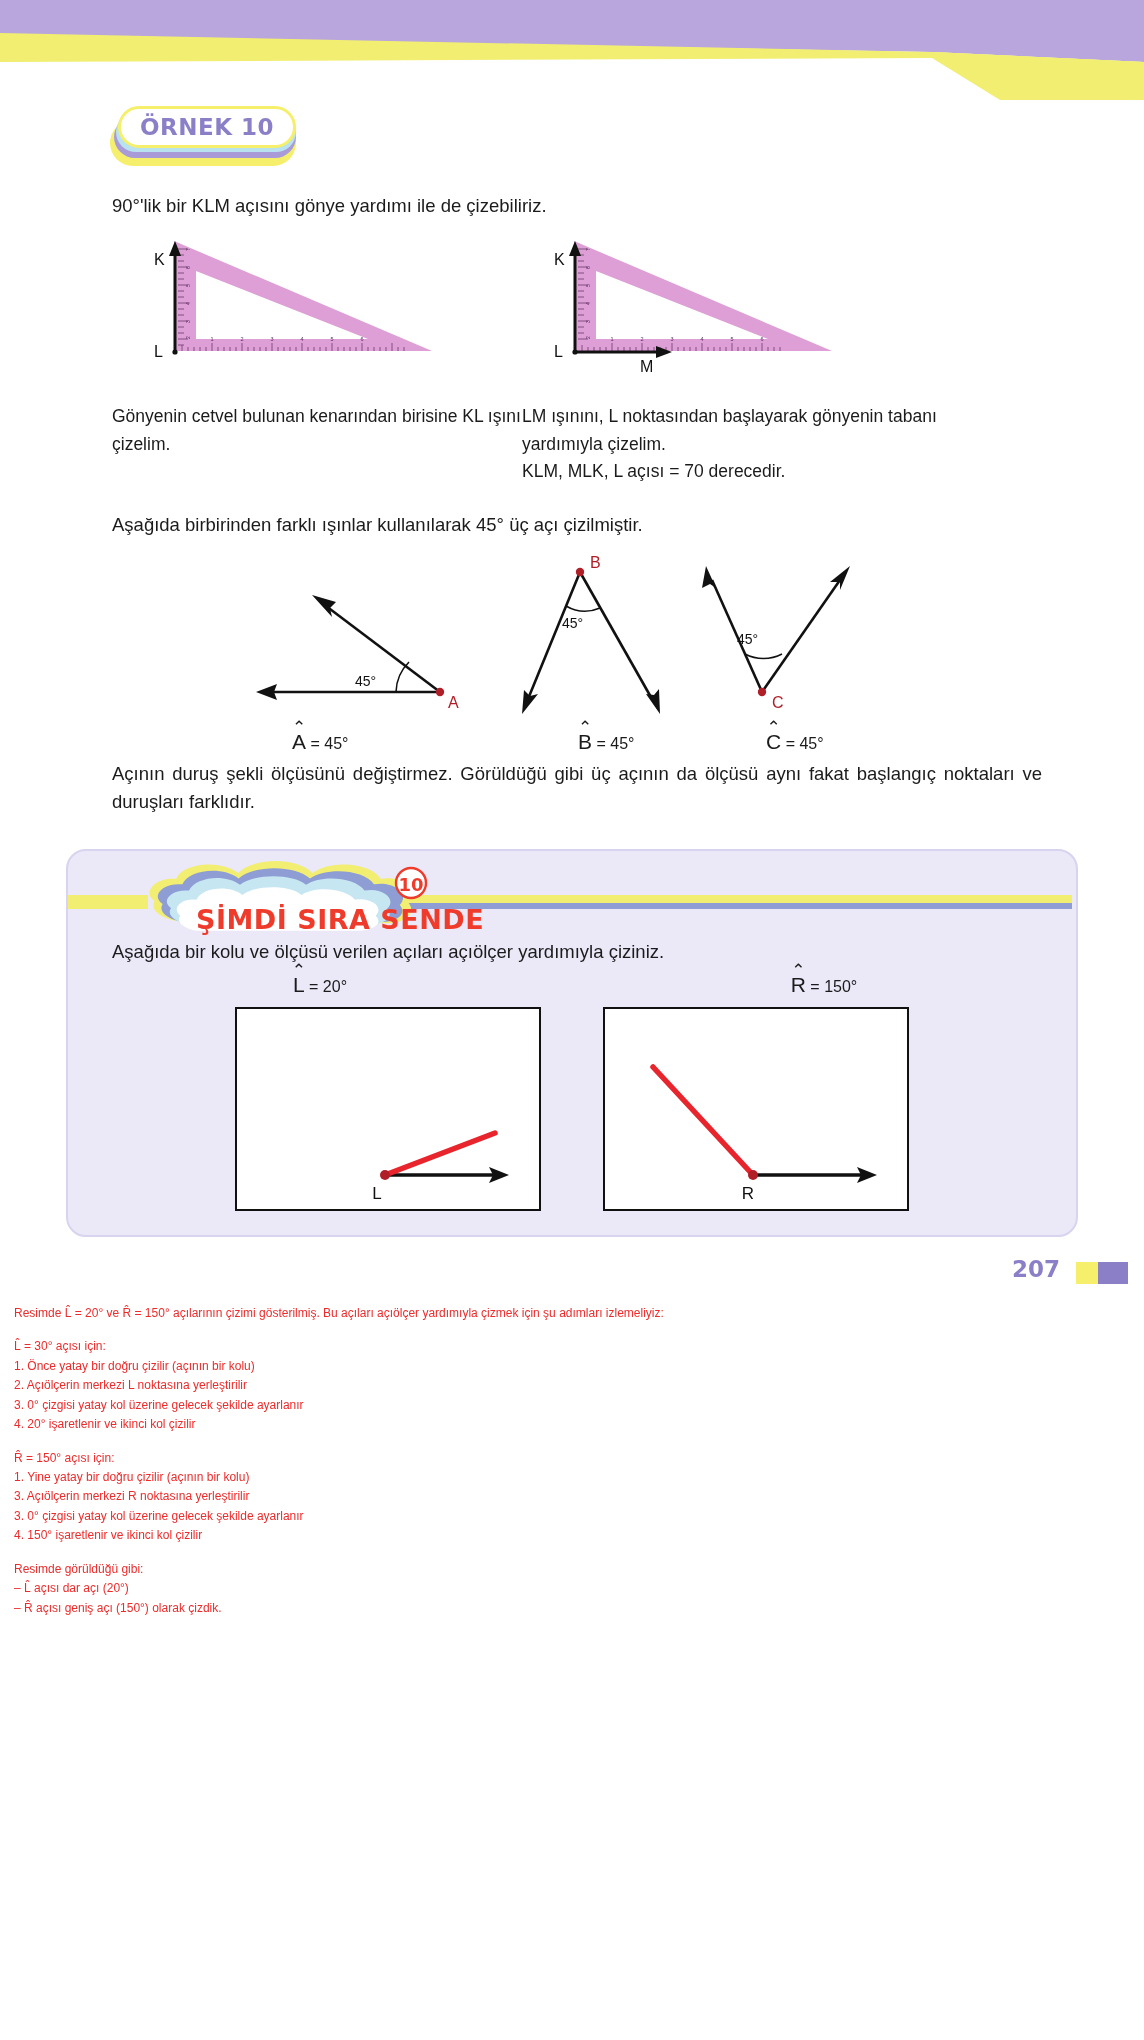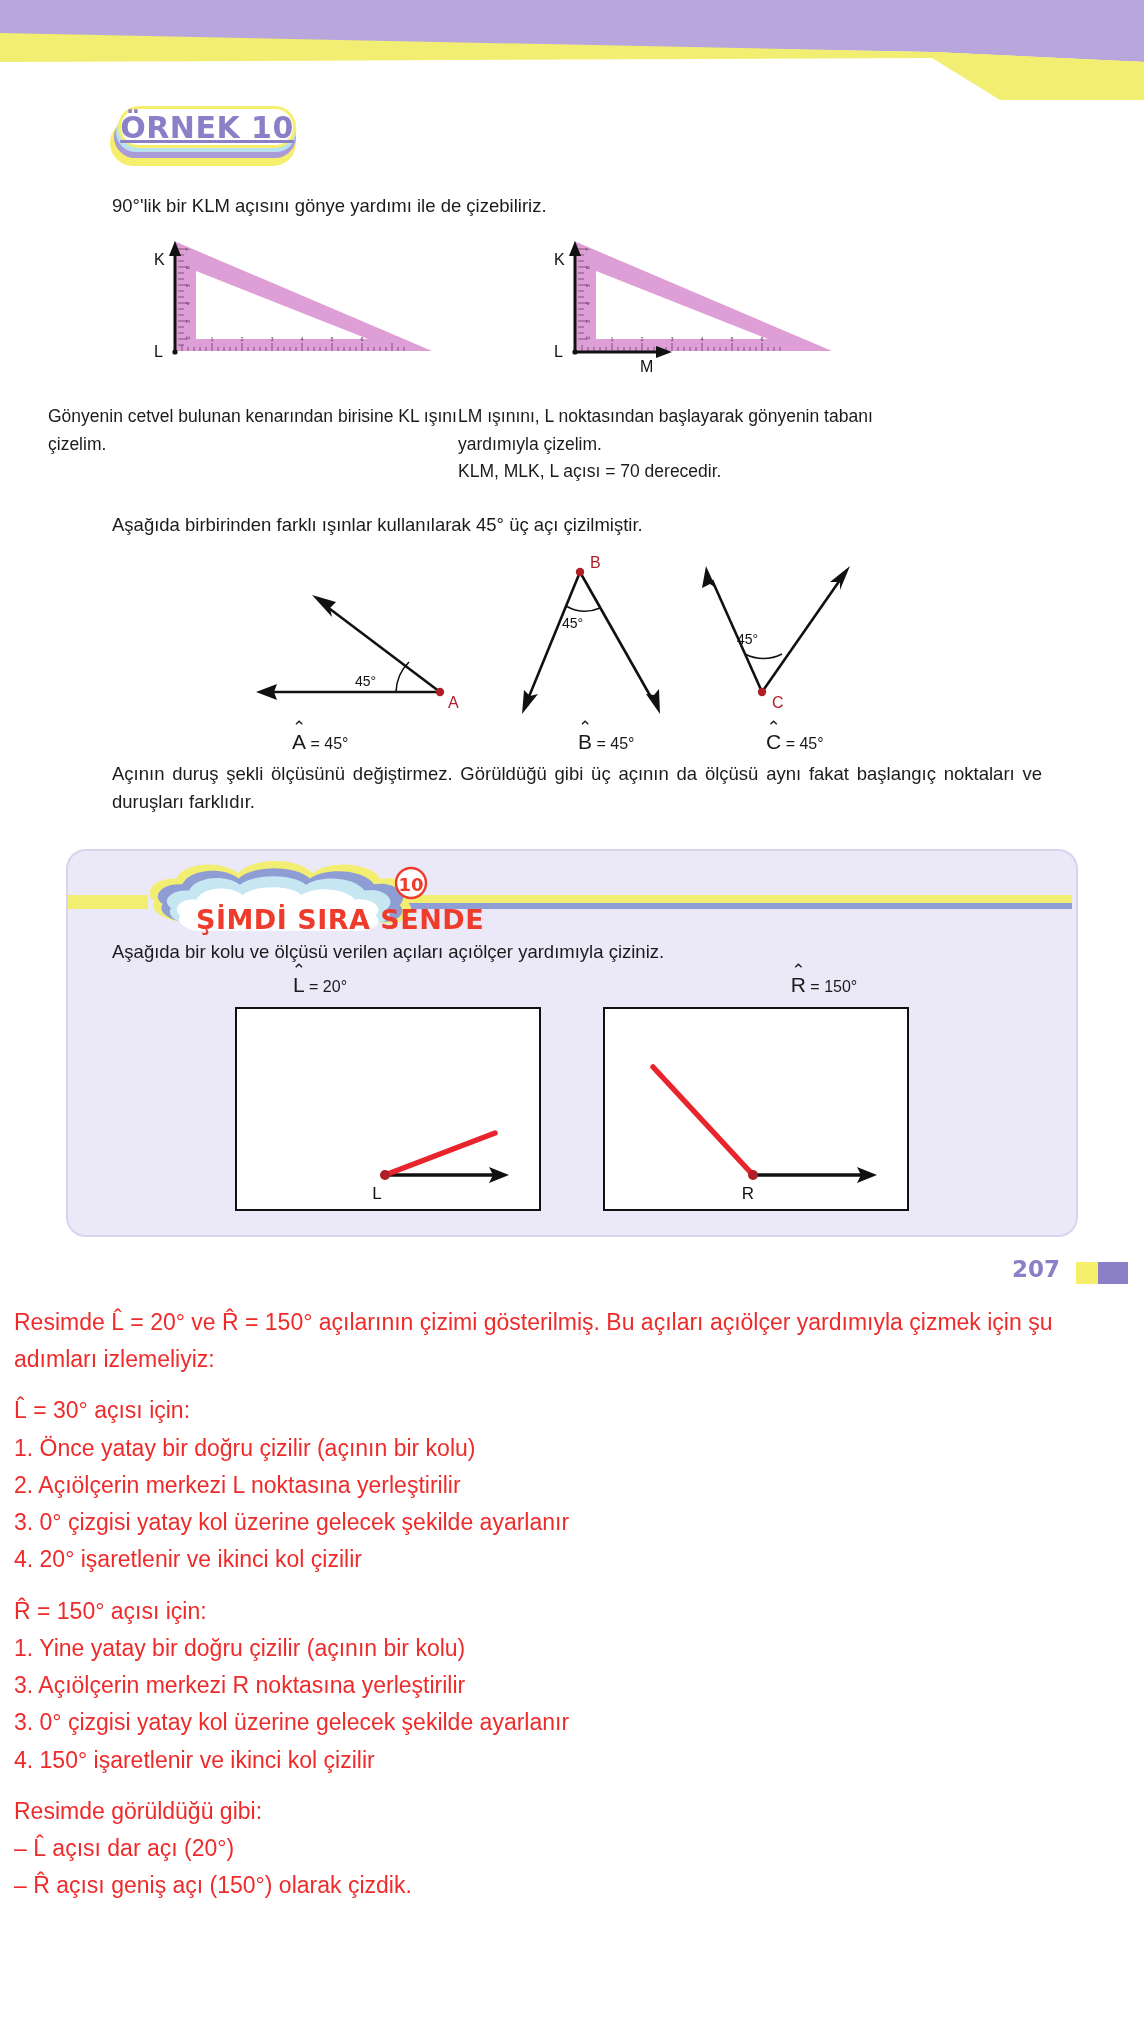--- a/index.html
+++ b/index.html
@@ -37,33 +37,33 @@
     position:absolute; left:6px; top:6px; width:180px; height:40px;
     background:#b8e2ef; border-radius:22px;
   }
   .ornek-face {
     position:absolute; left:8px; top:0px; width:178px; height:42px;
     background:#ffffff; border:3px solid #f5ef6b; border-radius:22px;
     display:flex; align-items:center; justify-content:center;
   }
   .ornek-text {
     font-family:"DejaVu Sans", sans-serif;
-    font-weight:bold; font-size:30px; letter-spacing:0.5px;
-    color:#8b7fc7; white-space:nowrap;text-decoration:underline;
+    font-weight:bold; font-size:23px; letter-spacing:0.5px;
+    color:#8b7fc7; white-space:nowrap;
   }
 
   
   .para {
     font-size:18.5px; line-height:1.48; color:#1b1b1b;
   }
   .para-main { margin-left:112px; width:930px; }
   .cap-col { font-size:17.5px; line-height:1.55; }
 
   
-  .cols { display:flex; margin-left:48px; width:980px; }
+  .cols { display:flex; margin-left:112px; width:980px; }
   .col-l { width:410px; }
   .col-r { width:470px; }
 
   
   .fig-row { position:relative; width:1144px; }
 
   
   .sira-panel {
     position:relative;
     margin:0 auto;
@@ -98,21 +98,21 @@
     position:absolute; right:84px; top:0;
     font-family:"DejaVu Sans", sans-serif;
     font-weight:bold; font-size:23px; color:#8b7fc7;
   }
   .pn-yellow { position:absolute; right:46px; top:6px; width:22px; height:22px; background:#f5ef6b; }
   .pn-purple { position:absolute; right:16px; top:6px; width:30px; height:22px; background:#8b7fc7; }
 
   
   .redblock {
     margin:14px 0 0 14px; width:1116px;
-    color:#ee2b2b; font-size:23px; line-height:1.62;
+    color:#ee2b2b; font-size:12px; line-height:1.62;
   }
   .redblock .spacer { height:14px; }
   .red-line { white-space:pre-wrap; }
 </style>
 </head>
 <body>
 
 <div id="page">
 
   <div class="banner">

